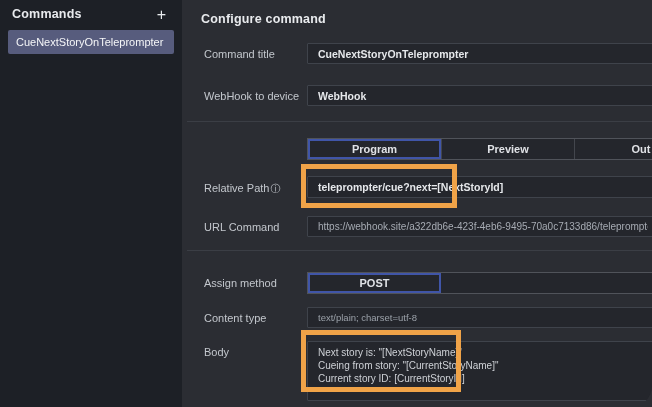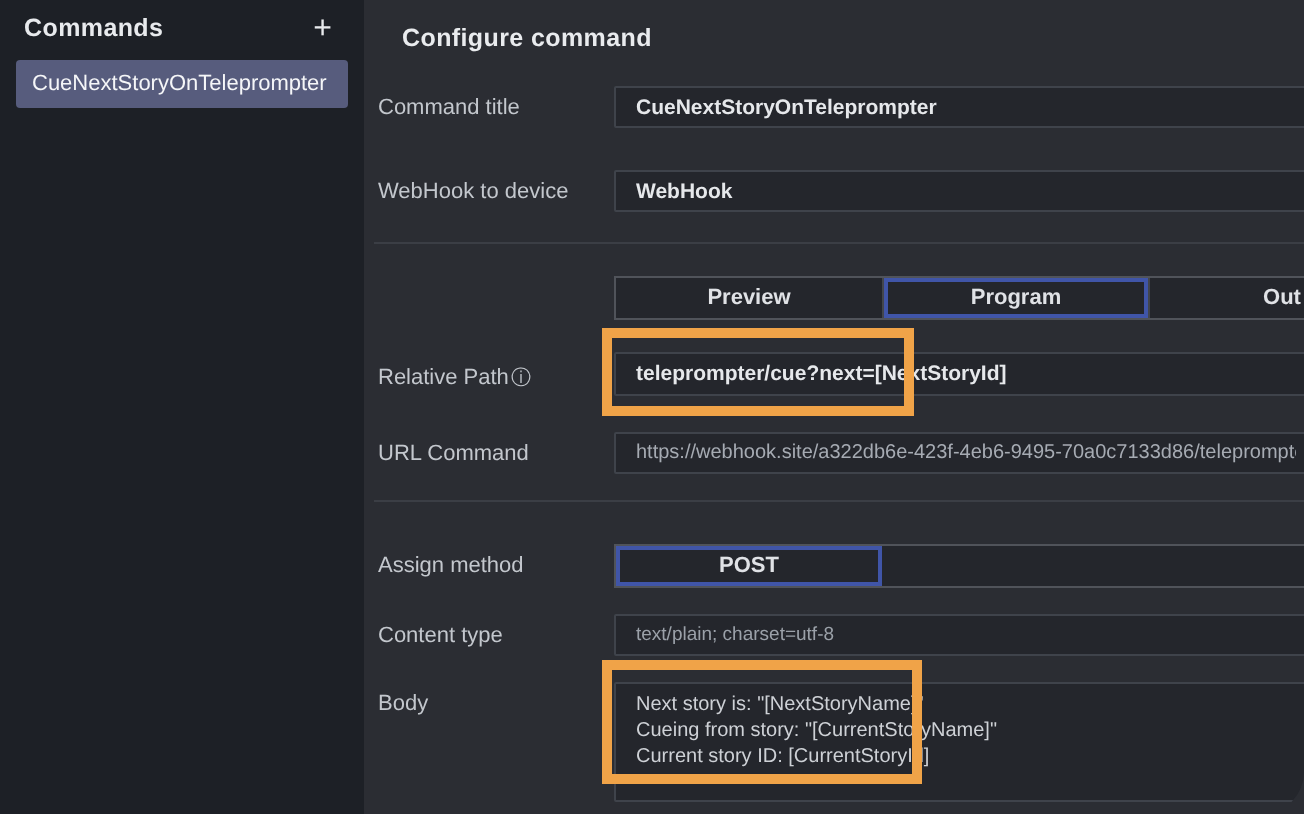--- a/index.html
+++ b/index.html
@@ -33,21 +33,21 @@
     color: #f5f6f8; font-size: 11px; line-height: 24px;
     padding-left: 8px; cursor: pointer;
     white-space: nowrap; overflow: hidden;
   }
   
   .main { position: absolute; left: 182px; top: 0; right: 0; bottom: 0; overflow: hidden; border-radius: 21px; }
   .page-title {
     position: absolute; left: 19px; top: 12px;
     font-size: 12.5px; font-weight: 700; color: #e9ebee; letter-spacing: .2px;
   }
-  .lbl { position: absolute; left: 7px; font-size: 11px; color: #c3c7cd; white-space: nowrap; }
+  .lbl { position: absolute; left: 22px; font-size: 11px; color: #c3c7cd; white-space: nowrap; }
   .info-icon { font-size: 10px; color: #c3c7cd; margin-left: 1px; }
   .tinput {
     position: absolute; left: 125px; width: 352px; height: 21px;
     background: #24262c; border: 1px solid #3f434b; border-radius: 1px;
     color: #e6e8eb; font-family: "Liberation Sans", sans-serif;
     font-size: 10.5px; font-weight: 700; padding: 0 10px; outline: none;
   }
   .tinput.dim { font-weight: 400; color: #a6abb3; font-size: 10px; }
   .tinput.dim2 { font-weight: 400; color: #9ba1a9; font-size: 9.5px; }
   .tarea {
@@ -101,22 +101,22 @@
 
     <div class="lbl" style="top:48px">Command title</div>
     <input class="tinput" style="top: 43px;" value="CueNextStoryOnTeleprompter">
 
     <div class="lbl" style="top:90px">WebHook to device</div>
     <input class="tinput" style="top: 85px;" value="WebHook">
 
     <div class="divider" style="top:121px"></div>
 
     <div class="seg" style="top:138px">
+      <div class="segment selected">Program</div>
       <div class="segment">Preview</div>
-      <div class="segment selected">Program</div>
       <div class="segment">Out</div>
     </div>
 
     <div class="lbl" style="top:182px">
       <span>Relative Path</span><span class="info-icon">ⓘ</span>
     </div>
     <input class="tinput" style="top: 176px; height: 22px;" value="teleprompter/cue?next=[NextStoryId]">
 
     <div class="lbl" style="top:221px">URL Command</div>
     <input class="tinput dim" style="top: 216px;" readonly="" value="https://webhook.site/a322db6e-423f-4eb6-9495-70a0c7133d86/teleprompter/cue?next=[NextStoryId]">

